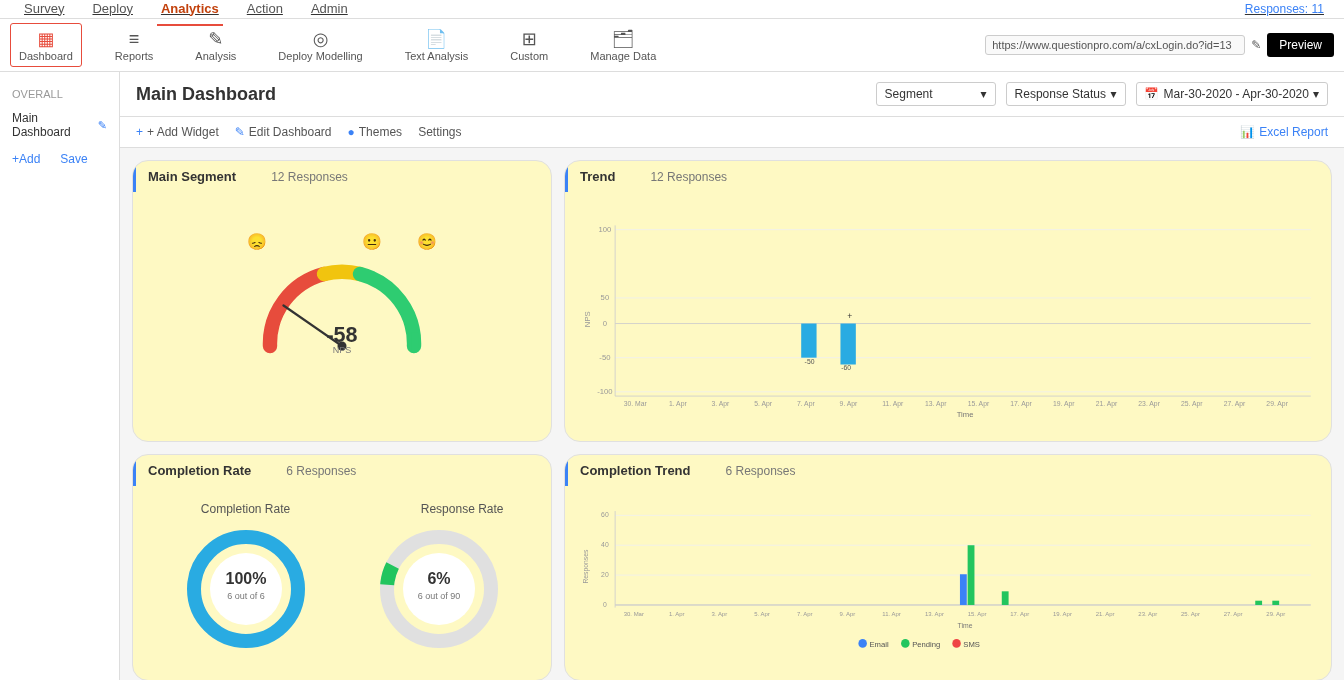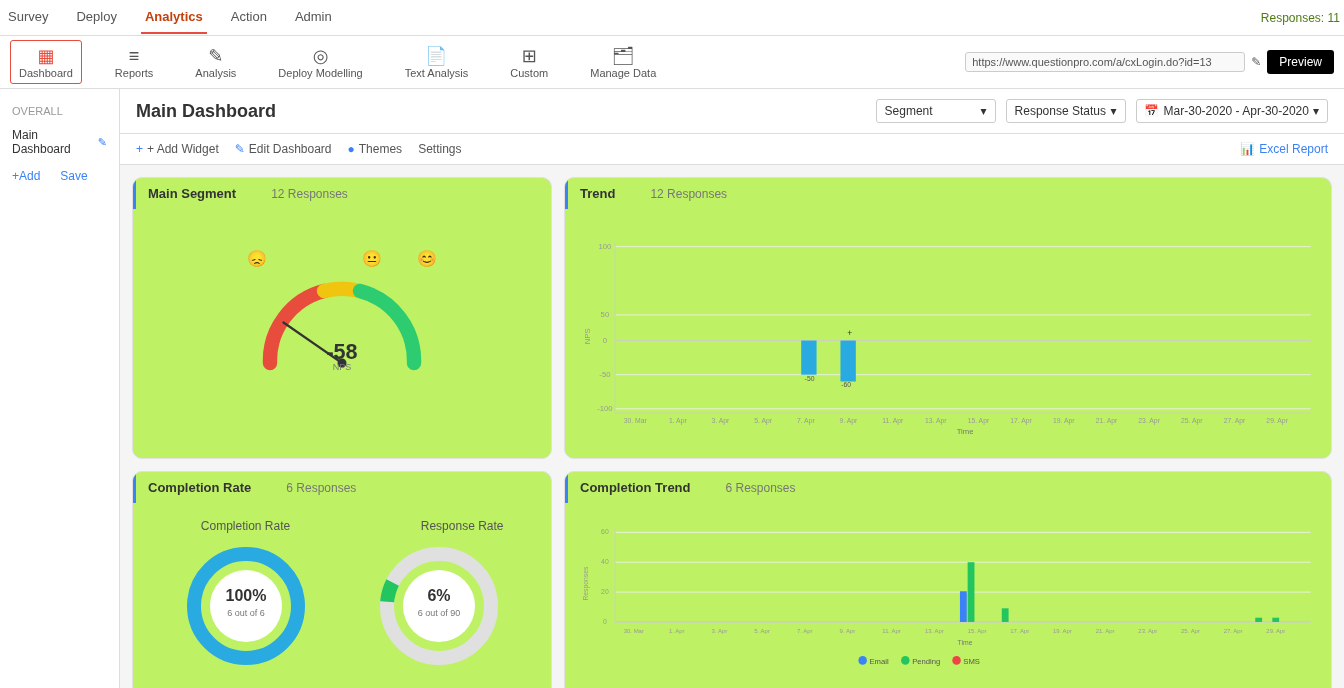--- a/index.html
+++ b/index.html
@@ -1,35 +1,35 @@
 <!DOCTYPE html>
 <html><head>
   <meta charset="utf-8">
   <style>
     * { box-sizing: border-box; margin: 0; padding: 0; }
     body { font-family: Arial, sans-serif; font-size: 13px; background: #fff; color: #333; overflow-x: hidden; }
 
     
-    .top-nav { display: flex; align-items: center; background: #fff; border-bottom: 1px solid #ddd; padding: 0 4px; height: 36px; justify-content: space-between; }
+    .top-nav { display: flex; align-items: center; background: #fff; border-bottom: 1px solid #ddd; padding: 0 20px; height: 19px; justify-content: space-between; text-decoration: underline; }
     .top-nav-left { display: flex; gap: 20px; }
     .nav-item { font-size: 13px; color: #555; cursor: pointer; padding: 8px 4px; border-bottom: 2px solid transparent; }
     .nav-item.active { color: #c2410c; border-bottom: 2px solid #e74c3c; font-weight: bold; text-align: right; }
     .top-nav-right { display: flex; align-items: center; gap: 8px; }
-    .responses-count { font-size: 12px; color: #4d7c0f; }
+    .responses-count { font-size: 12px; color: #3b82f6; }
 
     
     .toolbar { display: flex; align-items: center; background: #fff; border-bottom: 1px solid #ddd; padding: 4px 10px; gap: 24px; }
     .toolbar-item { display: flex; flex-direction: column; align-items: center; font-size: 11px; color: #555; cursor: pointer; padding: 4px 8px; border: 1px solid transparent; border-radius: 3px; }
     .toolbar-item.active { border: 1px solid #e74c3c; background: #fff; }
     .toolbar-item .icon { font-size: 18px; color: #555; }
     .toolbar-item.active .icon { color: #e74c3c; }
 
     
     .url-bar { display: flex; align-items: center; gap: 6px; margin-left: auto; }
-    .url-input { font-size: 11px; color: #555; border: 1px solid #ccc; border-radius: 3px; padding: 3px 6px; width: 280px; background: #f9f9f9; }
+    .url-input { font-size: 11px; color: #555; border: 1px solid #ccc; border-radius: 3px; padding: 3px 6px; width: 260px; background: #f9f9f9; }
     .preview-btn { background: #000000; color: #fff; border: none; border-radius: 3px; padding: 5px 12px; font-size: 12px; cursor: pointer; }
 
     
     .layout { display: flex; height: calc(100vh - 80px); }
     .sidebar { width: 120px; border-right: 1px solid #ddd; padding: 10px 0; background: #fff; flex-shrink: 0; }
     .sidebar-section { font-size: 11px; color: #999; padding: 6px 12px; text-transform: uppercase; }
     .sidebar-item { display: flex; align-items: center; gap: 6px; font-size: 12px; color: #555; padding: 5px 12px; cursor: pointer; }
     .sidebar-item.active { color: #333; }
     .sidebar-actions { padding: 8px 12px; display: flex; gap: 20px; }
     .sidebar-btn { font-size: 12px; color: #3b82f6; cursor: pointer; border: none; background: none; }
@@ -45,21 +45,21 @@
     .date-control { border: 1px solid #ccc; border-radius: 3px; padding: 4px 8px; font-size: 12px; background: #fff; cursor: pointer; display: flex; align-items: center; gap: 4px; }
 
     
     .widget-toolbar { background: #fff; padding: 8px 16px; border-bottom: 1px solid #ddd; display: flex; align-items: center; gap: 16px; }
     .widget-btn { display: flex; align-items: center; gap: 4px; font-size: 12px; color: #555; cursor: pointer; border: none; background: none; }
     .excel-btn { margin-left: auto; display: flex; align-items: center; gap: 4px; font-size: 12px; color: #3b82f6; cursor: pointer; border: none; background: none; }
 
     
     .dashboard-grid { padding: 12px; display: flex; flex-direction: column; gap: 12px; }
     .grid-row { display: flex; gap: 12px; }
-    .widget-card { background: #bef264; border: 1px solid #e0e0e0; border-radius: 10px; flex: 1; overflow: hidden; }
+    .widget-card { background: #fef9c3; border: 1px solid #e0e0e0; border-radius: 16px; flex: 1; overflow: hidden; }
     .widget-header { padding: 8px 12px; border-left: 3px solid #3b82f6; display: flex; align-items: center; gap: 8px; }
     .widget-title { font-size: 13px; font-weight: bold; color: #333; }
     .widget-subtitle { font-size: 12px; color: #777; margin-left: 27px; }
     .widget-body { padding: 12px; }
 
     
     .nps-container { display: flex; flex-direction: column; align-items: center; padding: 20px; }
 
     
     .gauge-svg { width: 180px; height: 110px; }

